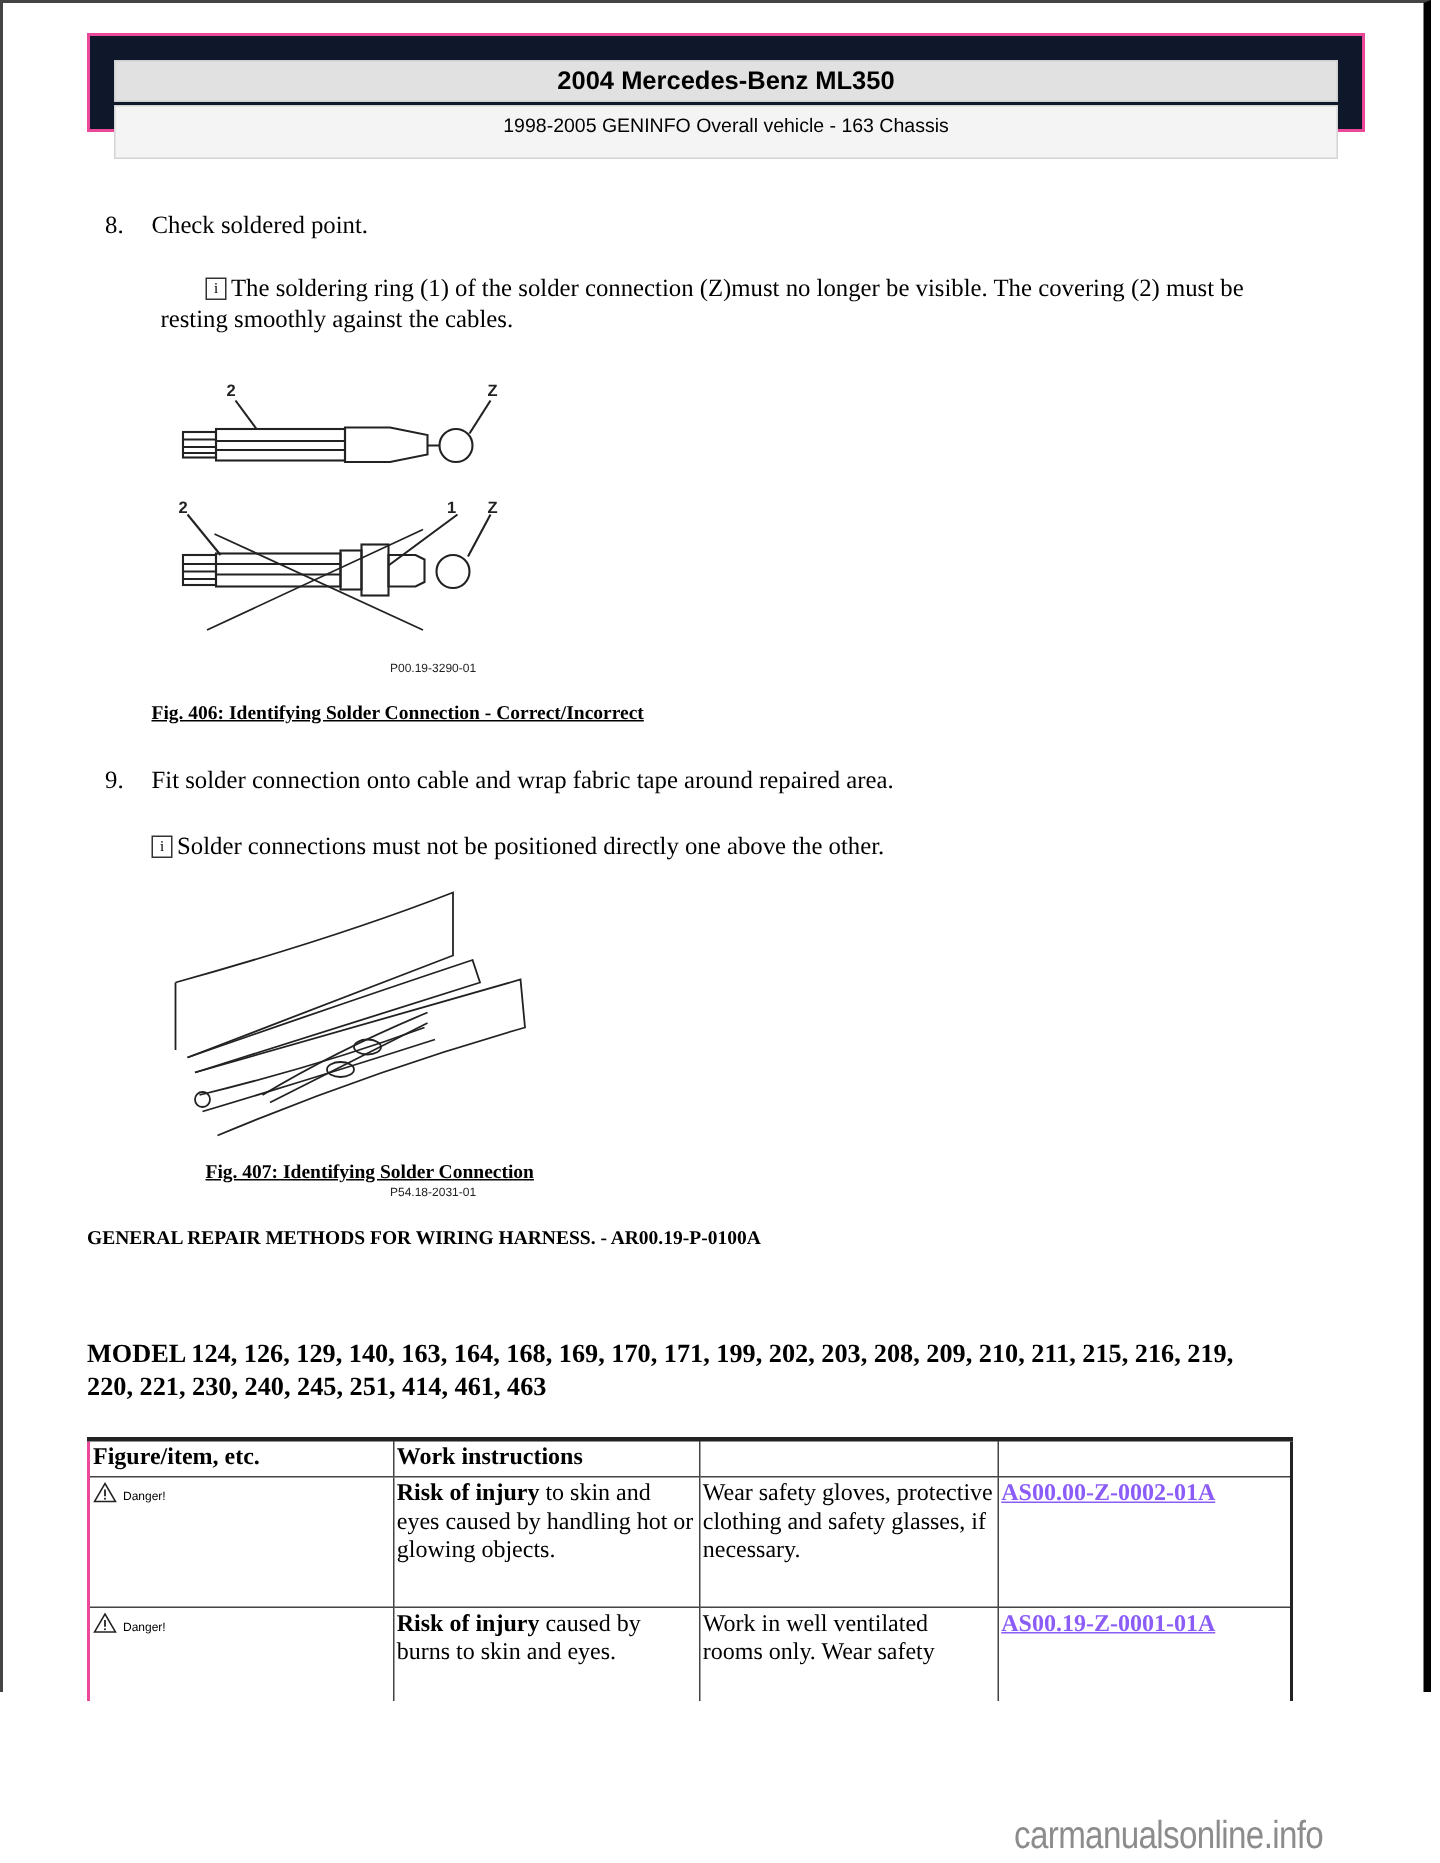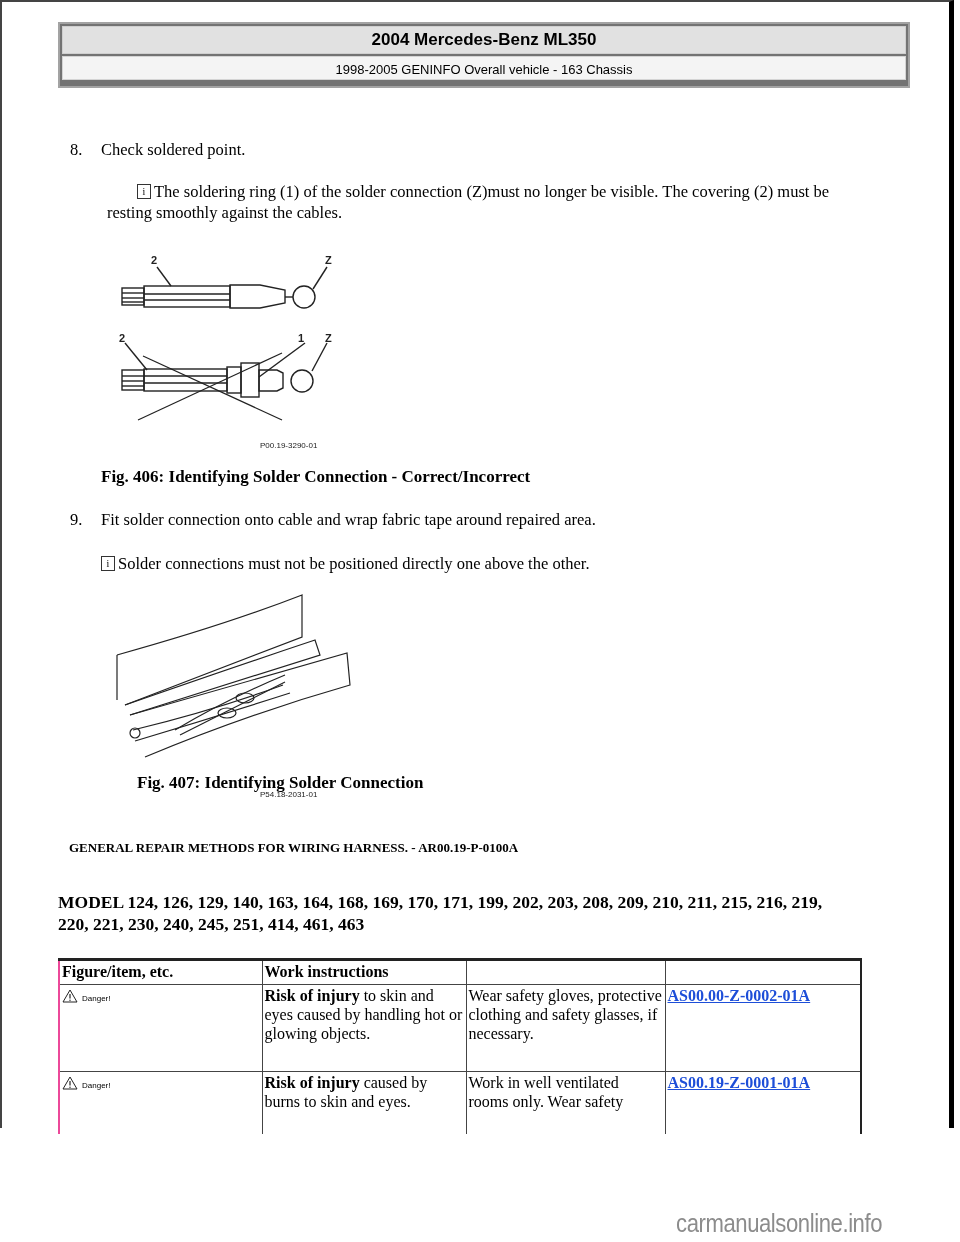--- a/index.html
+++ b/index.html
@@ -4,51 +4,51 @@
 <style>
   html, body { margin: 0; padding: 0; background: #ffffff; }
   body { width: 960px; height: 1242px; position: relative; overflow: hidden;
          font-family: "Liberation Serif", "DejaVu Serif", serif; color: #000; }
 
   .page-frame { position: absolute; left: 0; top: 0; width: 954px; height: 1128px;
                 border-top: 2px solid #444; border-left: 2px solid #444;
                 border-right: 5px solid #000; border-bottom: none; box-sizing: border-box; }
 
   .hdr { position: absolute; left: 58px; top: 22px; width: 852px; height: 66px;
-         border: 2px solid #a3a3a3; box-sizing: border-box; background: #737373; padding: 2px; }
+         border: 2px solid #ec4899; box-sizing: border-box; background: #0f172a; padding: 16px; }
   .hdr-title { height: 28px; background: #e1e1e1; border: 1px solid #cfcfcf; box-sizing: border-box;
                font-family: "Liberation Sans", "DejaVu Sans", sans-serif; font-weight: bold;
                font-size: 17px; text-align: center; line-height: 26px; }
-  .hdr-sub { height: 24px; margin-top: 2px; background: #f4f4f4; border: 1px solid #d4d4d4;
+  .hdr-sub { height: 36px; margin-top: 2px; background: #f4f4f4; border: 1px solid #d4d4d4;
              box-sizing: border-box; font-family: "Liberation Sans", "DejaVu Sans", sans-serif;
              font-size: 13px; text-align: center; line-height: 26px; }
 
   .abs { position: absolute; }
   .txt { font-size: 16.5px; line-height: 20px; white-space: nowrap; }
   .num { position: absolute; left: 70px; }
   .note-icon { display: inline-block; width: 12px; height: 13px; border: 1px solid #333;
                font-size: 10px; line-height: 13px; text-align: center; vertical-align: 2px;
                margin-right: 3px; font-family: "Liberation Serif", serif; }
-  .caption { font-weight: bold; font-size: 17px; }
+  .caption { font-weight: bold; text-decoration: underline; font-size: 13px; }
 
   .fig { position: absolute; background: #fff; }
   .fig-code { font-family: "Liberation Sans", "DejaVu Sans", sans-serif; font-size: 8px; fill: #222; }
 
   .sec-title { font-weight: bold; font-size: 13px; white-space: nowrap; }
   .model-title { font-weight: bold; font-size: 17.5px; line-height: 22px; }
 
   table.work { position: absolute; left: 58px; top: 958px; border-collapse: collapse;
                border-top: 3px solid #222; border-left: 2px solid #ec4899; border-right: 2px solid #222; }
   table.work td, table.work th { border: 1px solid #444; vertical-align: top; text-align: left;
                padding: 1px 2px; font-size: 16px; line-height: 19px; font-weight: normal; }
   table.work th { font-weight: bold; height: 21px; }
   table.work tr.last td { border-bottom: none; height: 60px; }
   .danger { font-family: "Liberation Sans", "DejaVu Sans", sans-serif; font-size: 8px; }
   .warn-icon { display: inline-block; vertical-align: -2px; }
-  .link { font-weight: bold; text-decoration: underline; color: #1d4ed8; }
+  .link { font-weight: bold; text-decoration: underline; color: #8b5cf6; }
 
   .watermark { position: absolute; left: 676px; top: 1208px; font-family: "Liberation Sans", "DejaVu Sans", sans-serif;
                font-size: 26px; color: #8c8c8c; letter-spacing: -0.5px; transform: scaleX(0.85); transform-origin: left; }
 </style>
 </head>
 <body>
 
 <div class="page-frame"></div>
 
 <div class="hdr">
@@ -126,21 +126,21 @@
     <ellipse cx="122" cy="128" rx="9" ry="5"></ellipse>
     <path d="M70 145 Q120 115 180 90"></path>
     <path d="M75 150 Q125 125 180 97"></path>
     <circle cx="30" cy="148" r="5"></circle>
   </g>
   <text class="fig-code" x="155" y="212">P54.18-2031-01</text>
 </svg>
 
 <div class="abs caption" style="left:101px; top:773px;margin-left:36px;">Fig. 407: Identifying Solder Connection</div>
 
-<div class="abs sec-title" style="left:58px; top:840px;margin-left:11px;">GENERAL REPAIR METHODS FOR WIRING HARNESS. - AR00.19-P-0100A</div>
+<div class="abs sec-title" style="left:58px; top:817px;">GENERAL REPAIR METHODS FOR WIRING HARNESS. - AR00.19-P-0100A</div>
 
 <div class="abs model-title" style="left:58px; top:891px; white-space:nowrap;">
   <div>MODEL 124, 126, 129, 140, 163, 164, 168, 169, 170, 171, 199, 202, 203, 208, 209, 210, 211, 215, 216, 219,</div>
   <div>220, 221, 230, 240, 245, 251, 414, 461, 463</div>
 </div>
 
 <table class="work">
   <colgroup>
     <col style="width:203px">
       <col style="width:204px">

